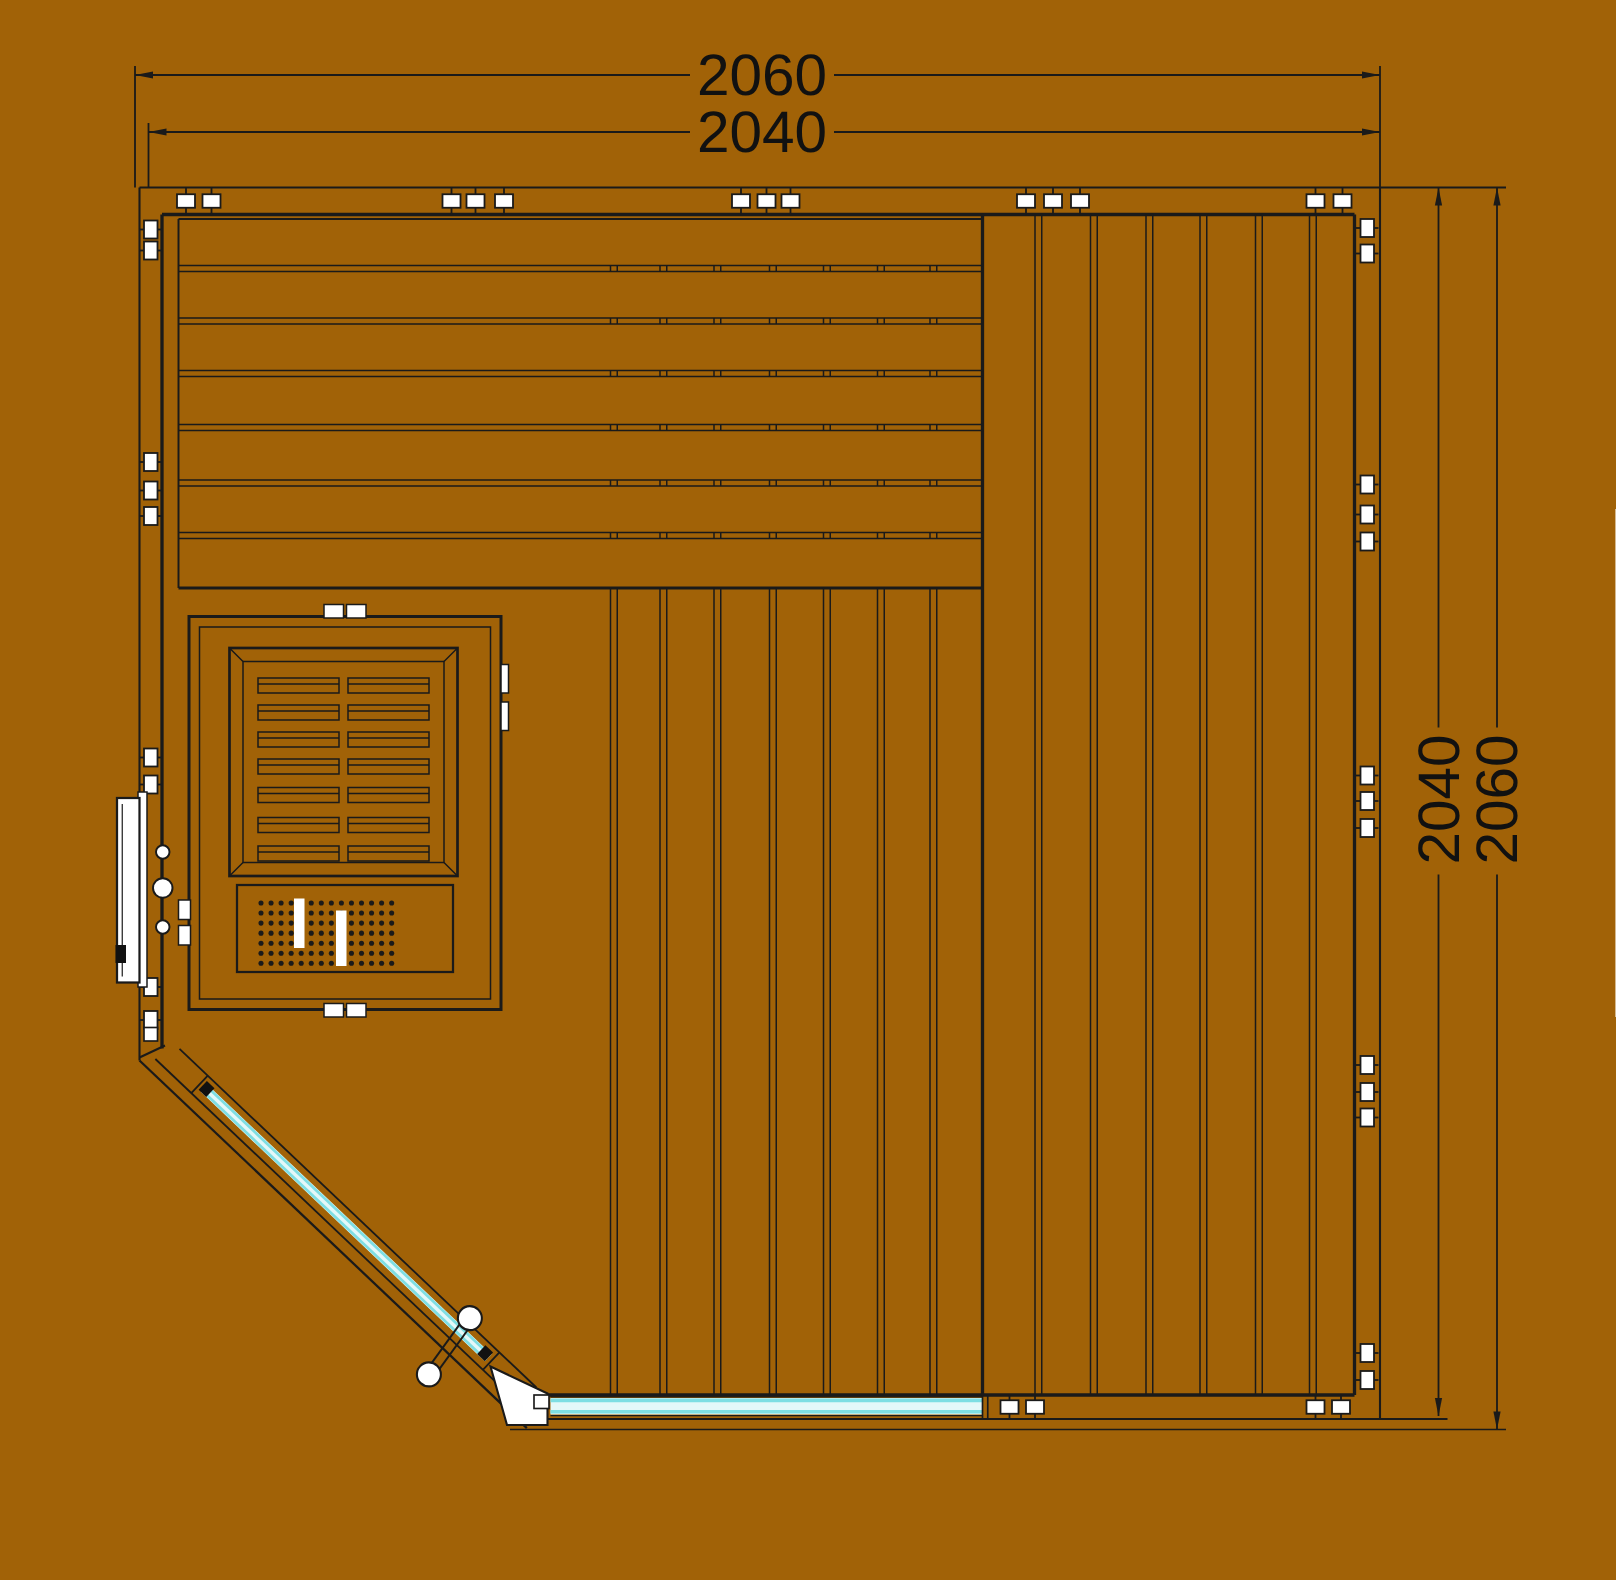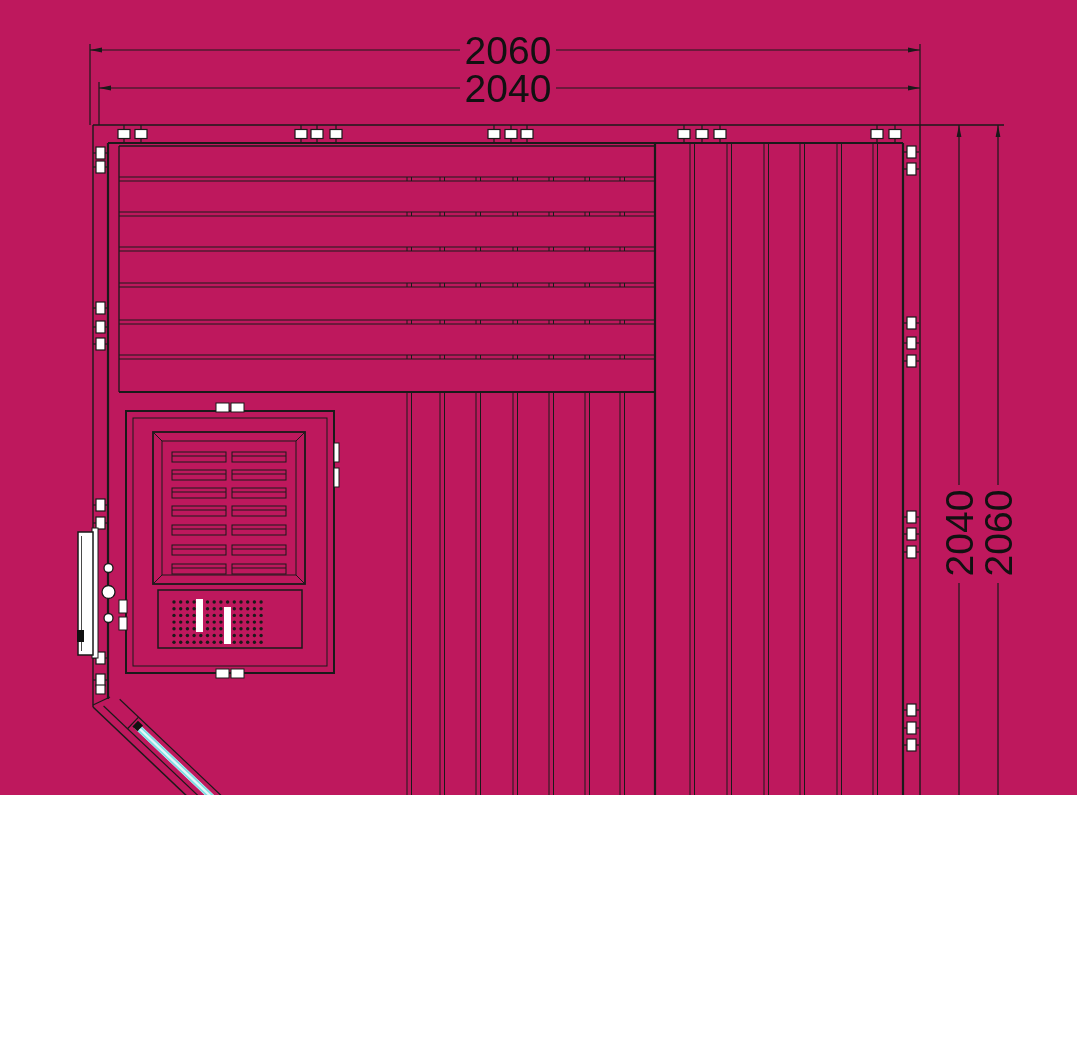--- a/index.html
+++ b/index.html
@@ -1,16 +1,16 @@
 <!DOCTYPE html>
 <html><head>
 <meta charset="utf-8">
 <style>
   html,body{margin:0;padding:0;background:#ffffff;}
-  .page{width:1077px;height:795px;background:#be185d;position:relative;overflow:hidden;}
+  .page{width:1077px;height:1053px;background:#a16207;position:relative;overflow:hidden;}
   svg{display:block;}
   text{font-family:"Liberation Sans","DejaVu Sans",sans-serif;font-size:39px;fill:#111;}
 </style>
 </head>
 <body>
 
 <div class="page">
 <svg width="1077" height="1053" viewBox="0 0 1077 1053">
 
   <g stroke="#1a1a1a" stroke-width="1.2" fill="none">

